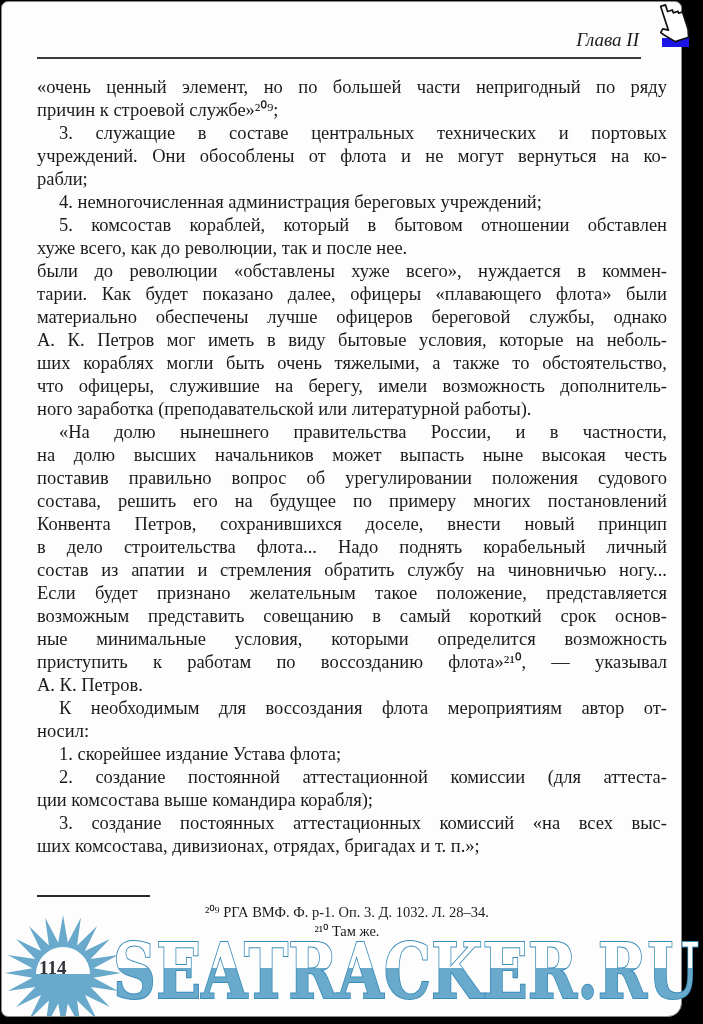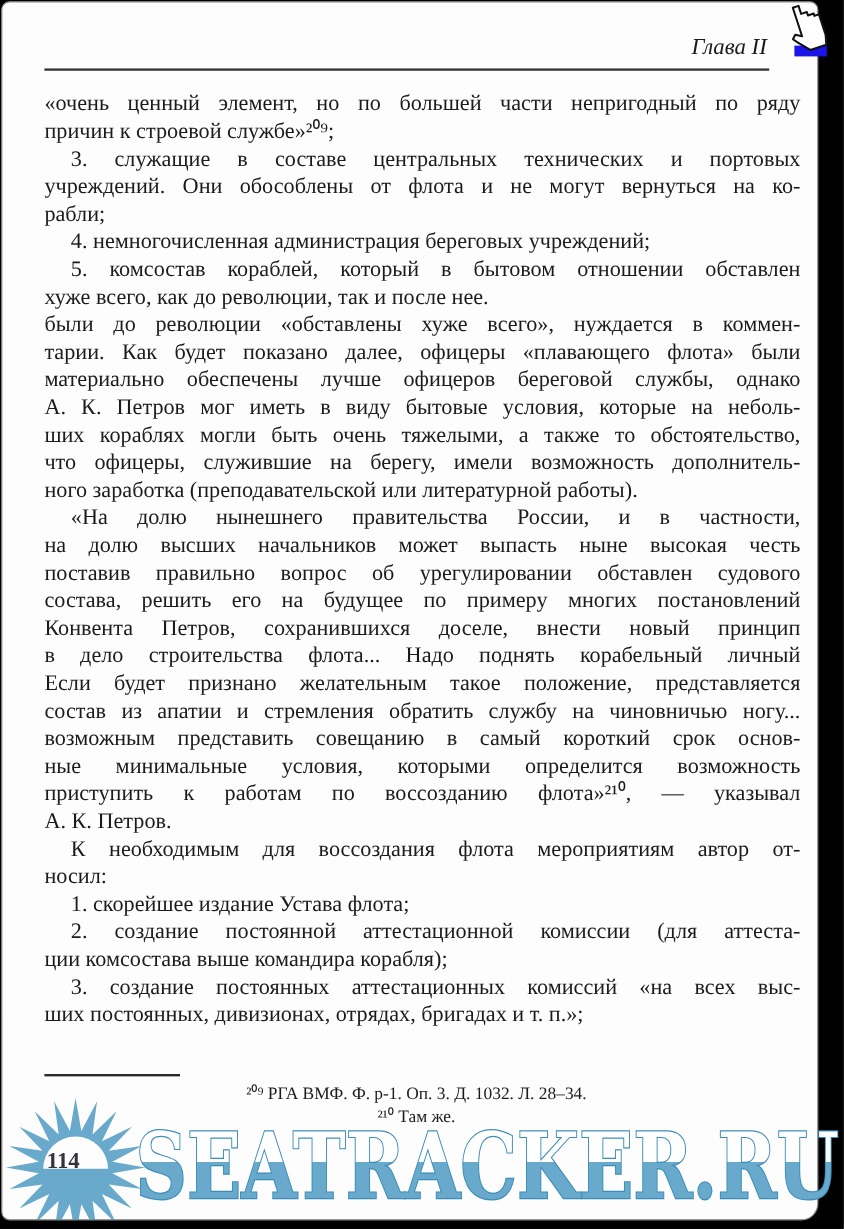--- a/index.html
+++ b/index.html
@@ -68,37 +68,37 @@
         <div class="line end">хуже всего, как до революции, так и после нее.</div>
         <div class="line">были до революции «обставлены хуже всего», нуждается в коммен-</div>
         <div class="line">тарии. Как будет показано далее, офицеры «плавающего флота» были</div>
         <div class="line">материально обеспечены лучше офицеров береговой службы, однако</div>
         <div class="line">А. К. Петров мог иметь в виду бытовые условия, которые на неболь-</div>
         <div class="line">ших кораблях могли быть очень тяжелыми, а также то обстоятельство,</div>
         <div class="line">что офицеры, служившие на берегу, имели возможность дополнитель-</div>
         <div class="line end">ного заработка (преподавательской или литературной работы).</div>
         <div class="line ind">«На долю нынешнего правительства России, и в частности,</div>
         <div class="line">на долю высших начальников может выпасть ныне высокая честь</div>
-        <div class="line">поставив правильно вопрос об урегулировании обставлен судового</div>
+        <div class="line">поставив правильно вопрос об урегулировании положения судового</div>
         <div class="line">состава, решить его на будущее по примеру многих постановлений</div>
         <div class="line">Конвента Петров, сохранившихся доселе, внести новый принцип</div>
         <div class="line">в дело строительства флота... Надо поднять корабельный личный</div>
+        <div class="line">состав из апатии и стремления обратить службу на чиновничью ногу...</div>
         <div class="line">Если будет признано желательным такое положение, представляется</div>
-        <div class="line">состав из апатии и стремления обратить службу на чиновничью ногу...</div>
         <div class="line">возможным представить совещанию в самый короткий срок основ-</div>
         <div class="line">ные минимальные условия, которыми определится возможность</div>
         <div class="line">приступить к работам по воссозданию флота»²¹⁰, — указывал</div>
         <div class="line end">А. К. Петров.</div>
         <div class="line ind">К необходимым для воссоздания флота мероприятиям автор от-</div>
         <div class="line end">носил:</div>
         <div class="line end ind">1. скорейшее издание Устава флота;</div>
         <div class="line ind">2. создание постоянной аттестационной комиссии (для аттеста-</div>
         <div class="line end">ции комсостава выше командира корабля);</div>
         <div class="line ind">3. создание постоянных аттестационных комиссий «на всех выс-</div>
-        <div class="line end">ших постоянных, дивизионах, отрядах, бригадах и т. п.»;</div>
+        <div class="line end">ших комсостава, дивизионах, отрядах, бригадах и т. п.»;</div>
       </div>
 
     <div id="fn-sep"></div>
 
     <div id="fn-1" class="fn">²⁰⁹ РГА ВМФ. Ф. р-1. Оп. 3. Д. 1032. Л. 28–34.</div>
     <div id="fn-2" class="fn">²¹⁰ Там же.</div>
 
     <div id="pagenum">114</div>
   </div>
 

